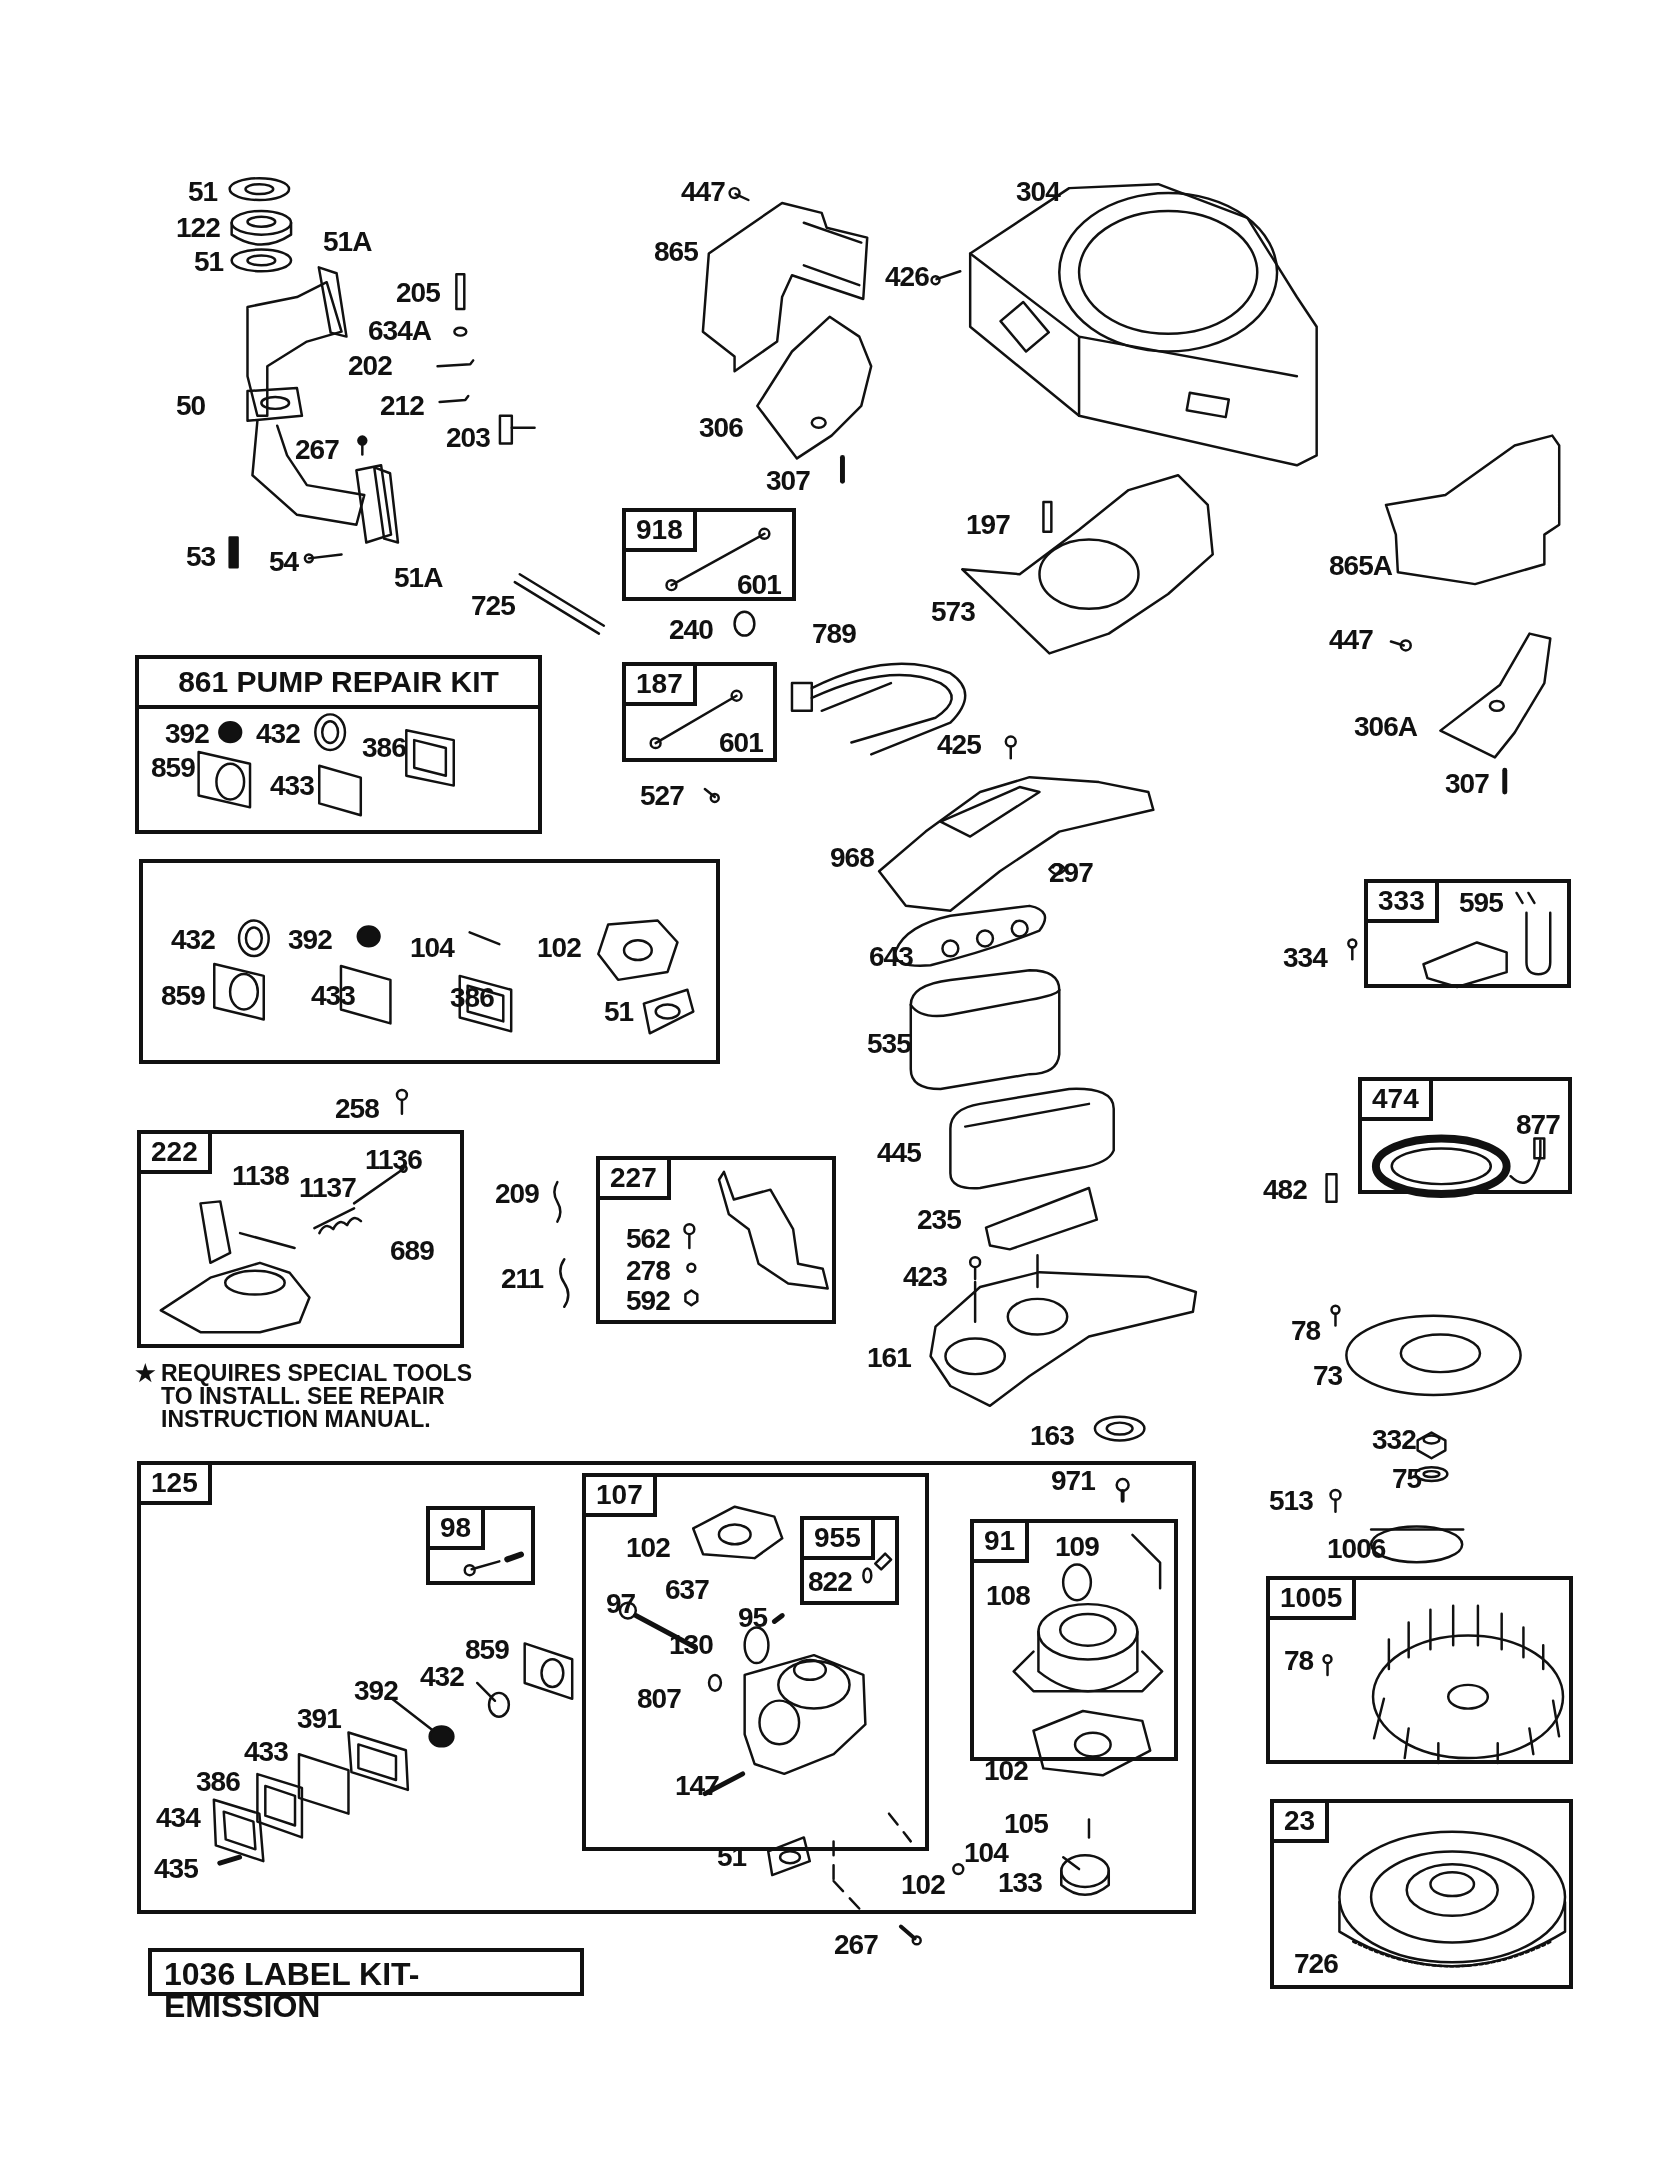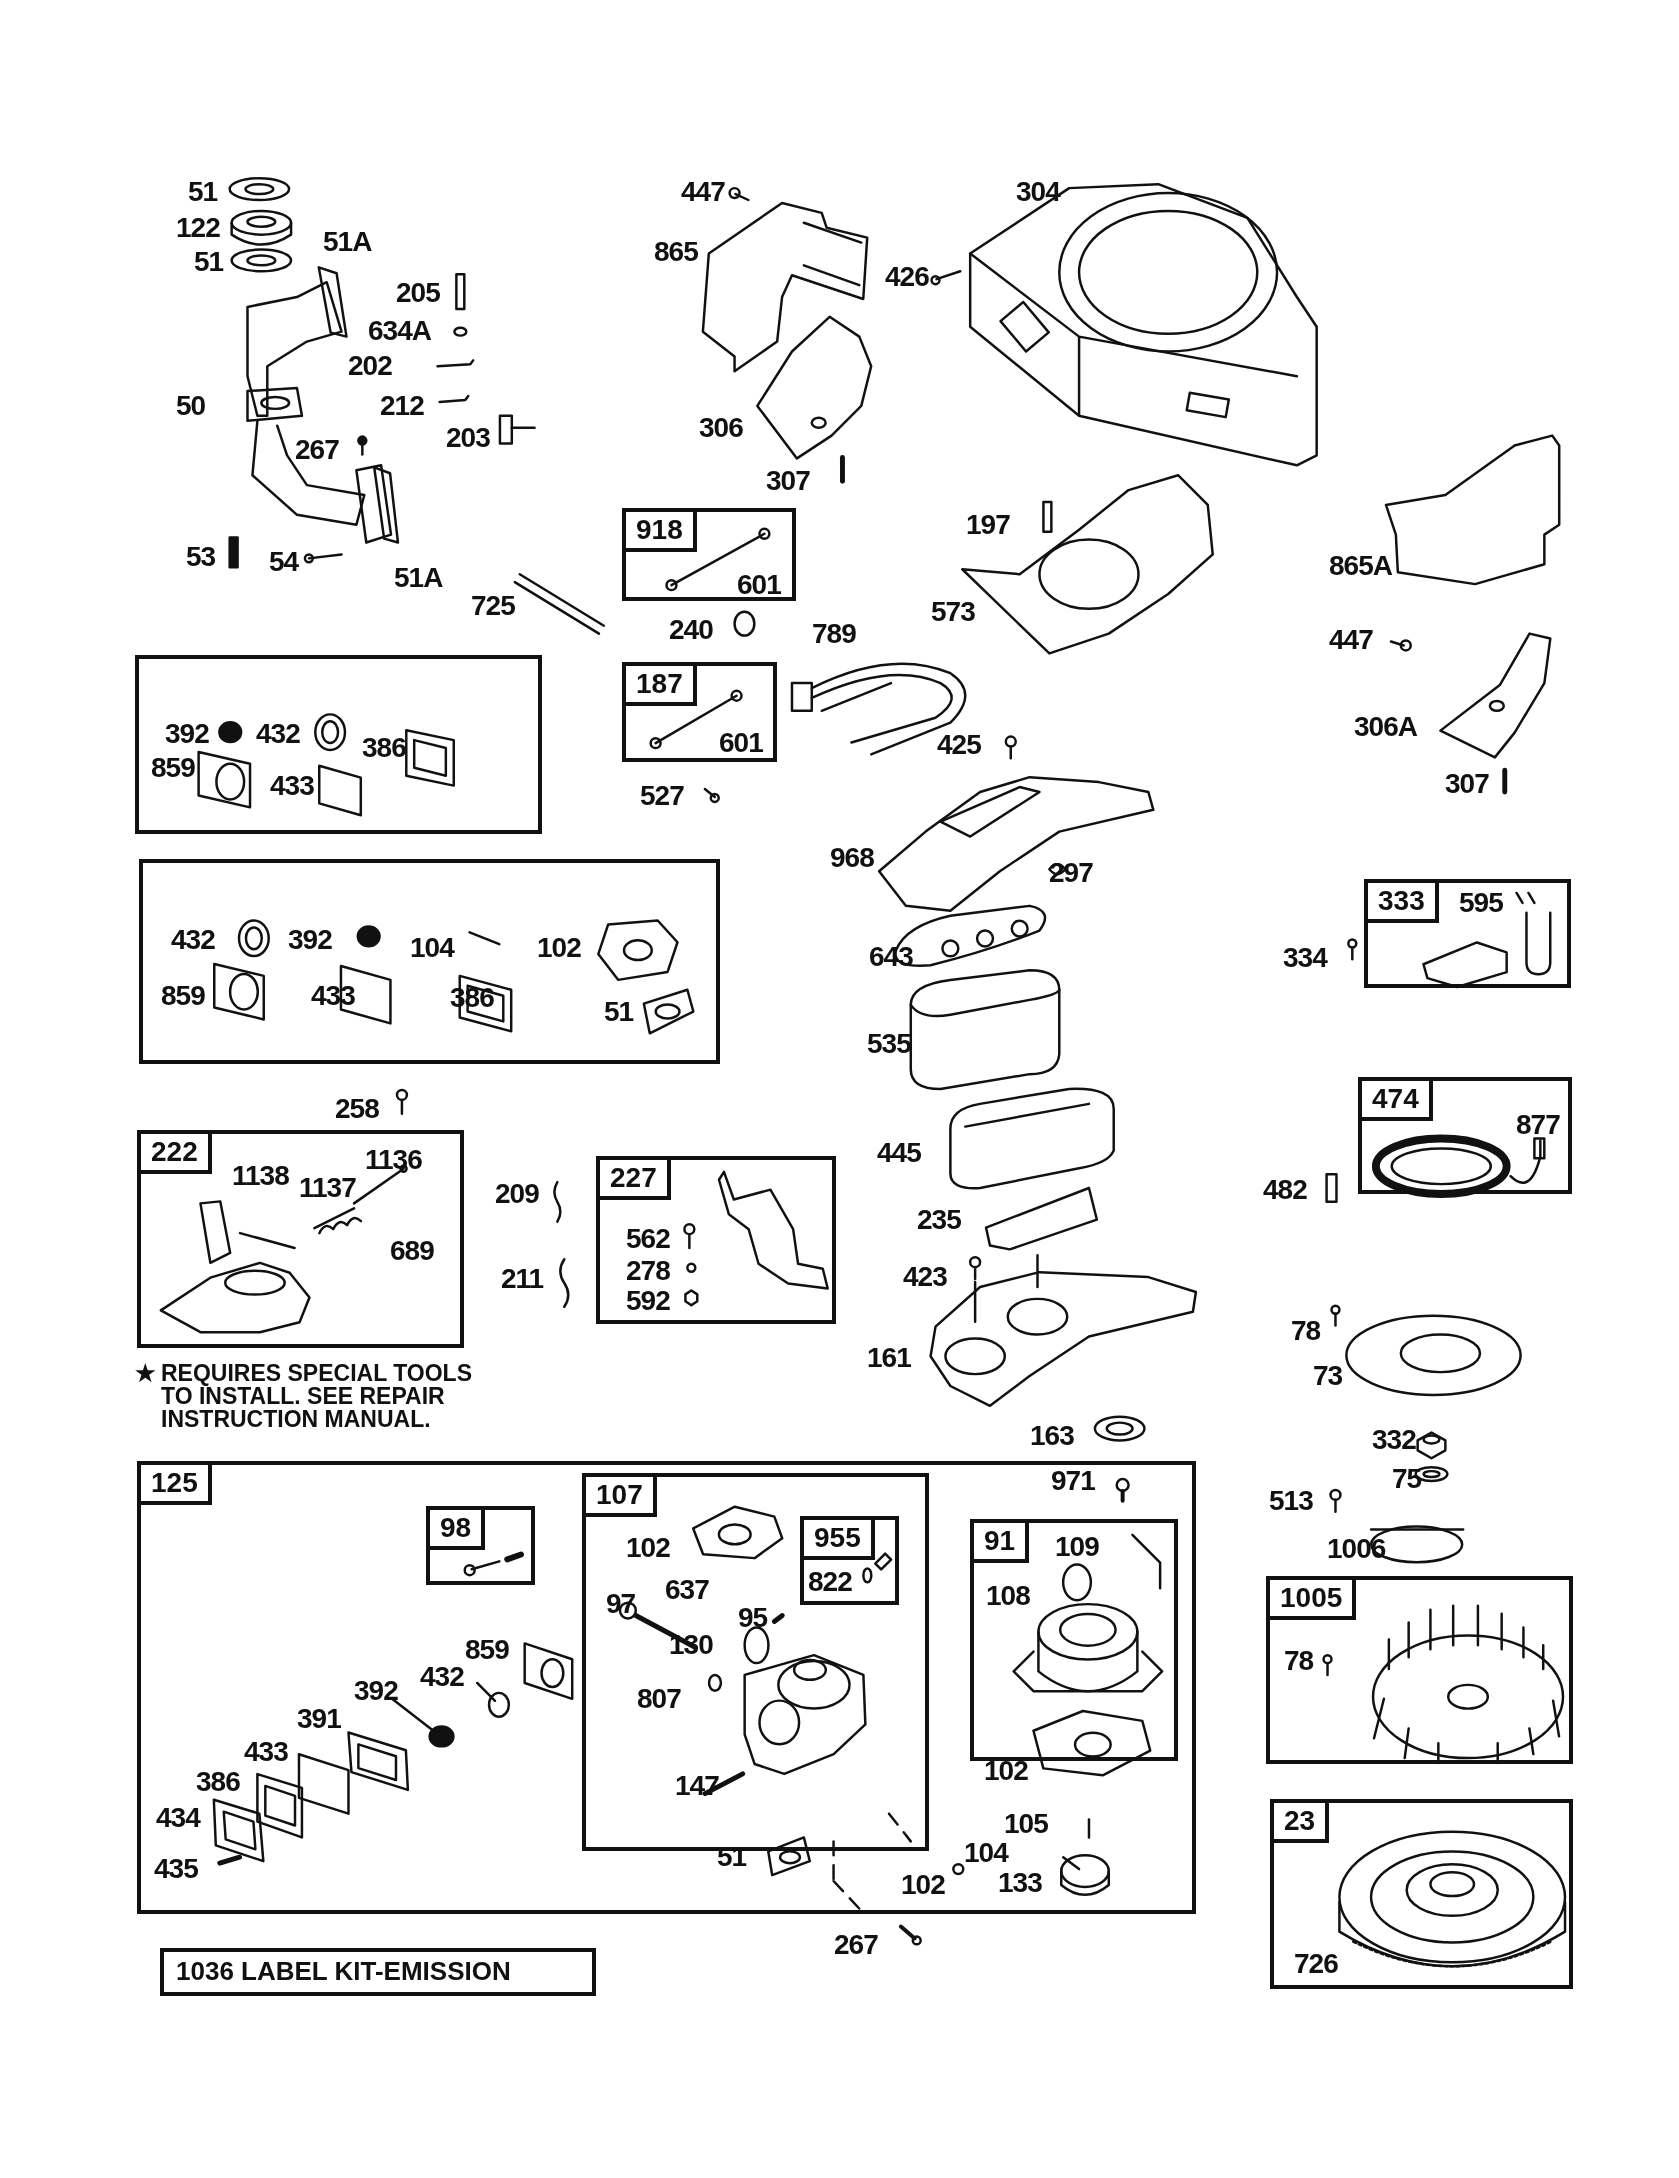--- a/index.html
+++ b/index.html
@@ -9,22 +9,22 @@
          line-height:1; white-space:nowrap; color:#111; }
   .box { position:absolute; border:4px solid #111; background:transparent; box-sizing:border-box; }
   .tag { position:absolute; left:0; top:0; border-right:4px solid #111; border-bottom:4px solid #111;
          font-weight:bold; font-size:28px; padding:4px 10px; background:#fff; line-height:1; }
   .kit-head { position:absolute; left:0; right:0; top:0; border-bottom:4px solid #111;
               text-align:center; font-weight:bold; font-size:30px; padding:8px 0; line-height:1; }
   svg.part { position:absolute; overflow:visible; }
   svg.part * { fill:none; stroke:#111; stroke-width:2.5; stroke-linejoin:round; stroke-linecap:round; }
   svg.part .solid { fill:#111; }
   .note { position:absolute; font-weight:bold; font-size:23px; line-height:23px; }
-  .labelkit { position:absolute; border:4px solid #111; font-weight:bold; font-size:26px;
-              padding:6px 12px; line-height:1; box-sizing:border-box;margin-left:12px; }
+  .labelkit { position:absolute; border:4px solid #111; font-weight:bold; font-size:32px;
+              padding:6px 12px; line-height:1; box-sizing:border-box; }
 </style>
 </head>
 <body>
 
 <span class="lbl" style="left:188px;top:178px">51</span>
 <span class="lbl" style="left:176px;top:214px">122</span>
 <span class="lbl" style="left:194px;top:248px">51</span>
 <span class="lbl" style="left:323px;top:228px">51A</span>
 <span class="lbl" style="left:396px;top:279px">205</span>
 <span class="lbl" style="left:368px;top:317px">634A</span>
@@ -195,20 +195,21 @@
   <span class="lbl" style="left:93px;top:63px">601</span>
   <svg class="part" style="left:0;top:0" width="155" height="100" viewBox="0 0 157 101">
     <path d="M30 78 L112 30"></path>
       <circle cx="30" cy="78" r="5"></circle>
       <circle cx="112" cy="30" r="5"></circle>
   </svg>
 </div>
 <span class="lbl" style="left:640px;top:782px">527</span>
 
 <div class="box" style="left:135px;top:655px;width:407px;height:179px">
+  <div class="kit-head">861 PUMP REPAIR KIT</div>
   <span class="lbl" style="left:26px;top:61px">392</span>
   <span class="lbl" style="left:117px;top:61px">432</span>
   <span class="lbl" style="left:223px;top:75px">386</span>
   <span class="lbl" style="left:12px;top:95px">859</span>
   <span class="lbl" style="left:131px;top:113px">433</span>
   <svg class="part" style="left:0;top:0" width="407" height="179" viewBox="0 0 411 181">
     <g>
         <ellipse cx="92" cy="74" rx="11" ry="10" class="solid"></ellipse>
       </g>
     <g>

